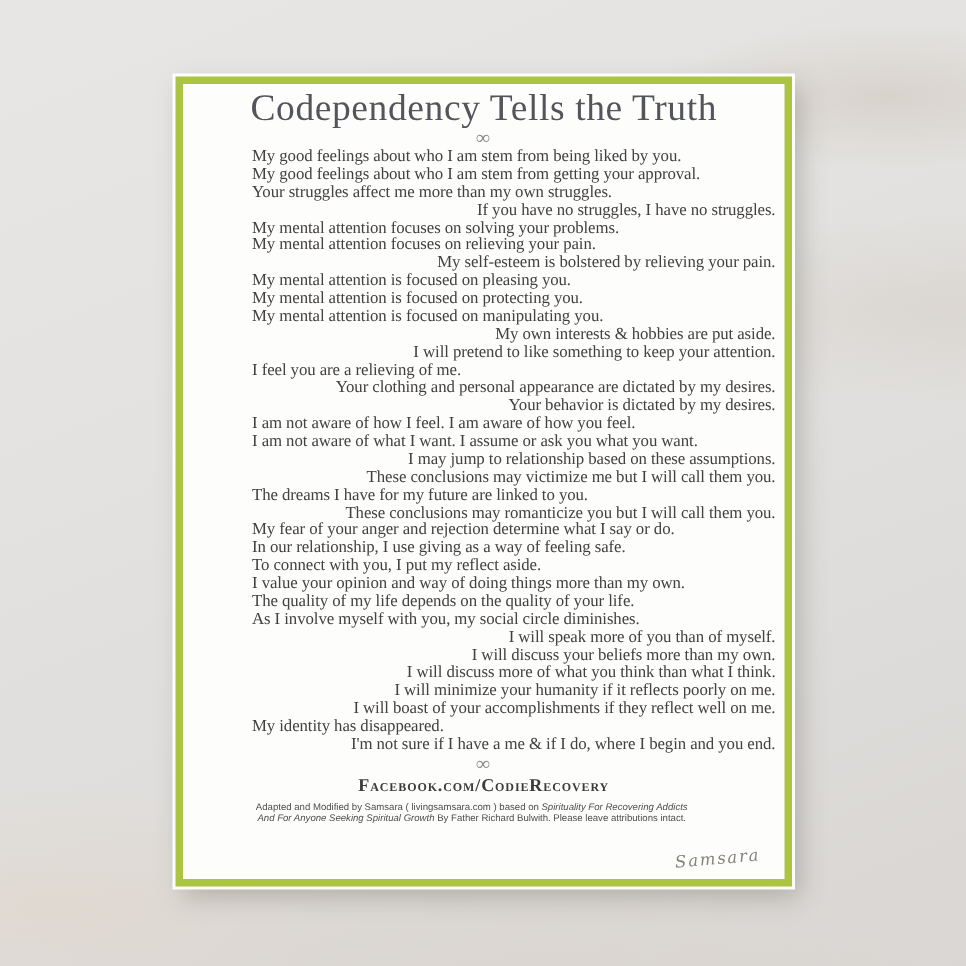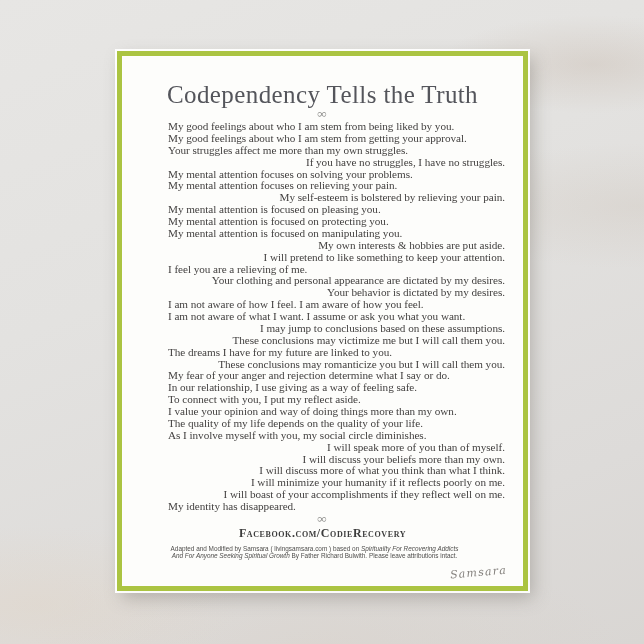--- a/index.html
+++ b/index.html
@@ -45,39 +45,38 @@
     padding-top: 3px;
   }
 
   .card-title {
     text-align: center;
     font-size: 25px;
     line-height: 27px;
     font-weight: normal;
     letter-spacing: 0.4px;
     color: var(--title-color, #54555b);
-    margin-top: 22px;
   }
 
   .ornament {
     text-align: center;
     font-style: italic;
     font-size: 13px;
     line-height: 9px;
     height: 10px;
     color: #8b8b89;
     letter-spacing: 1px;
   }
   .ornament.top { margin-top: 1px; }
   .ornament.bottom { margin-top: 1px; }
 
   .body-lines {
     margin-top: 2px;
     padding-left: 46px;
-    padding-right: 18px;
+    padding-right: 6px;
   }
   .body-line {
     font-size: 11.2px;
     line-height: 11.87px;
     letter-spacing: -0.05px;
     white-space: nowrap;
     color: var(--body-color, #434140);
   }
   .body-line.indent { padding-left: 25px; text-align: right; }
 
@@ -137,36 +136,37 @@
           <div class="body-line">My mental attention is focused on pleasing you.</div>
           <div class="body-line">My mental attention is focused on protecting you.</div>
           <div class="body-line">My mental attention is focused on manipulating you.</div>
           <div class="body-line indent">My own interests &amp; hobbies are put aside.</div>
           <div class="body-line indent">I will pretend to like something to keep your attention.</div>
           <div class="body-line">I feel you are a relieving of me.</div>
           <div class="body-line indent">Your clothing and personal appearance are dictated by my desires.</div>
           <div class="body-line indent">Your behavior is dictated by my desires.</div>
           <div class="body-line">I am not aware of how I feel. I am aware of how you feel.</div>
           <div class="body-line">I am not aware of what I want. I assume or ask you what you want.</div>
-          <div class="body-line indent">I may jump to conclusions based on these assumptions.</div>
+          <div class="body-line indent">I may jump to relationship based on these assumptions.</div>
           <div class="body-line indent">These conclusions may victimize me but I will call them you.</div>
           <div class="body-line">The dreams I have for my future are linked to you.</div>
           <div class="body-line indent">These conclusions may romanticize you but I will call them you.</div>
           <div class="body-line">My fear of your anger and rejection determine what I say or do.</div>
           <div class="body-line">In our relationship, I use giving as a way of feeling safe.</div>
           <div class="body-line">To connect with you, I put my reflect aside.</div>
           <div class="body-line">I value your opinion and way of doing things more than my own.</div>
           <div class="body-line">The quality of my life depends on the quality of your life.</div>
           <div class="body-line">As I involve myself with you, my social circle diminishes.</div>
           <div class="body-line indent">I will speak more of you than of myself.</div>
           <div class="body-line indent">I will discuss your beliefs more than my own.</div>
           <div class="body-line indent">I will discuss more of what you think than what I think.</div>
           <div class="body-line indent">I will minimize your humanity if it reflects poorly on me.</div>
           <div class="body-line indent">I will boast of your accomplishments if they reflect well on me.</div>
           <div class="body-line">My identity has disappeared.</div>
+          <div class="body-line indent">I'm not sure if I have a me &amp; if I do, where I begin and you end.</div>
         </div>
 
       <div class="ornament bottom">∞</div>
 
       <div class="facebook-line">Facebook.com/CodieRecovery</div>
 
       <div class="attribution">
         <div><span>Adapted and Modified by Samsara ( livingsamsara.com ) based on </span><span class="it">Spirituality For Recovering Addicts</span></div>
         <div><span class="it">And For Anyone Seeking Spiritual Growth </span><span>By Father Richard Bulwith. Please leave attributions intact.</span></div>
       </div>

